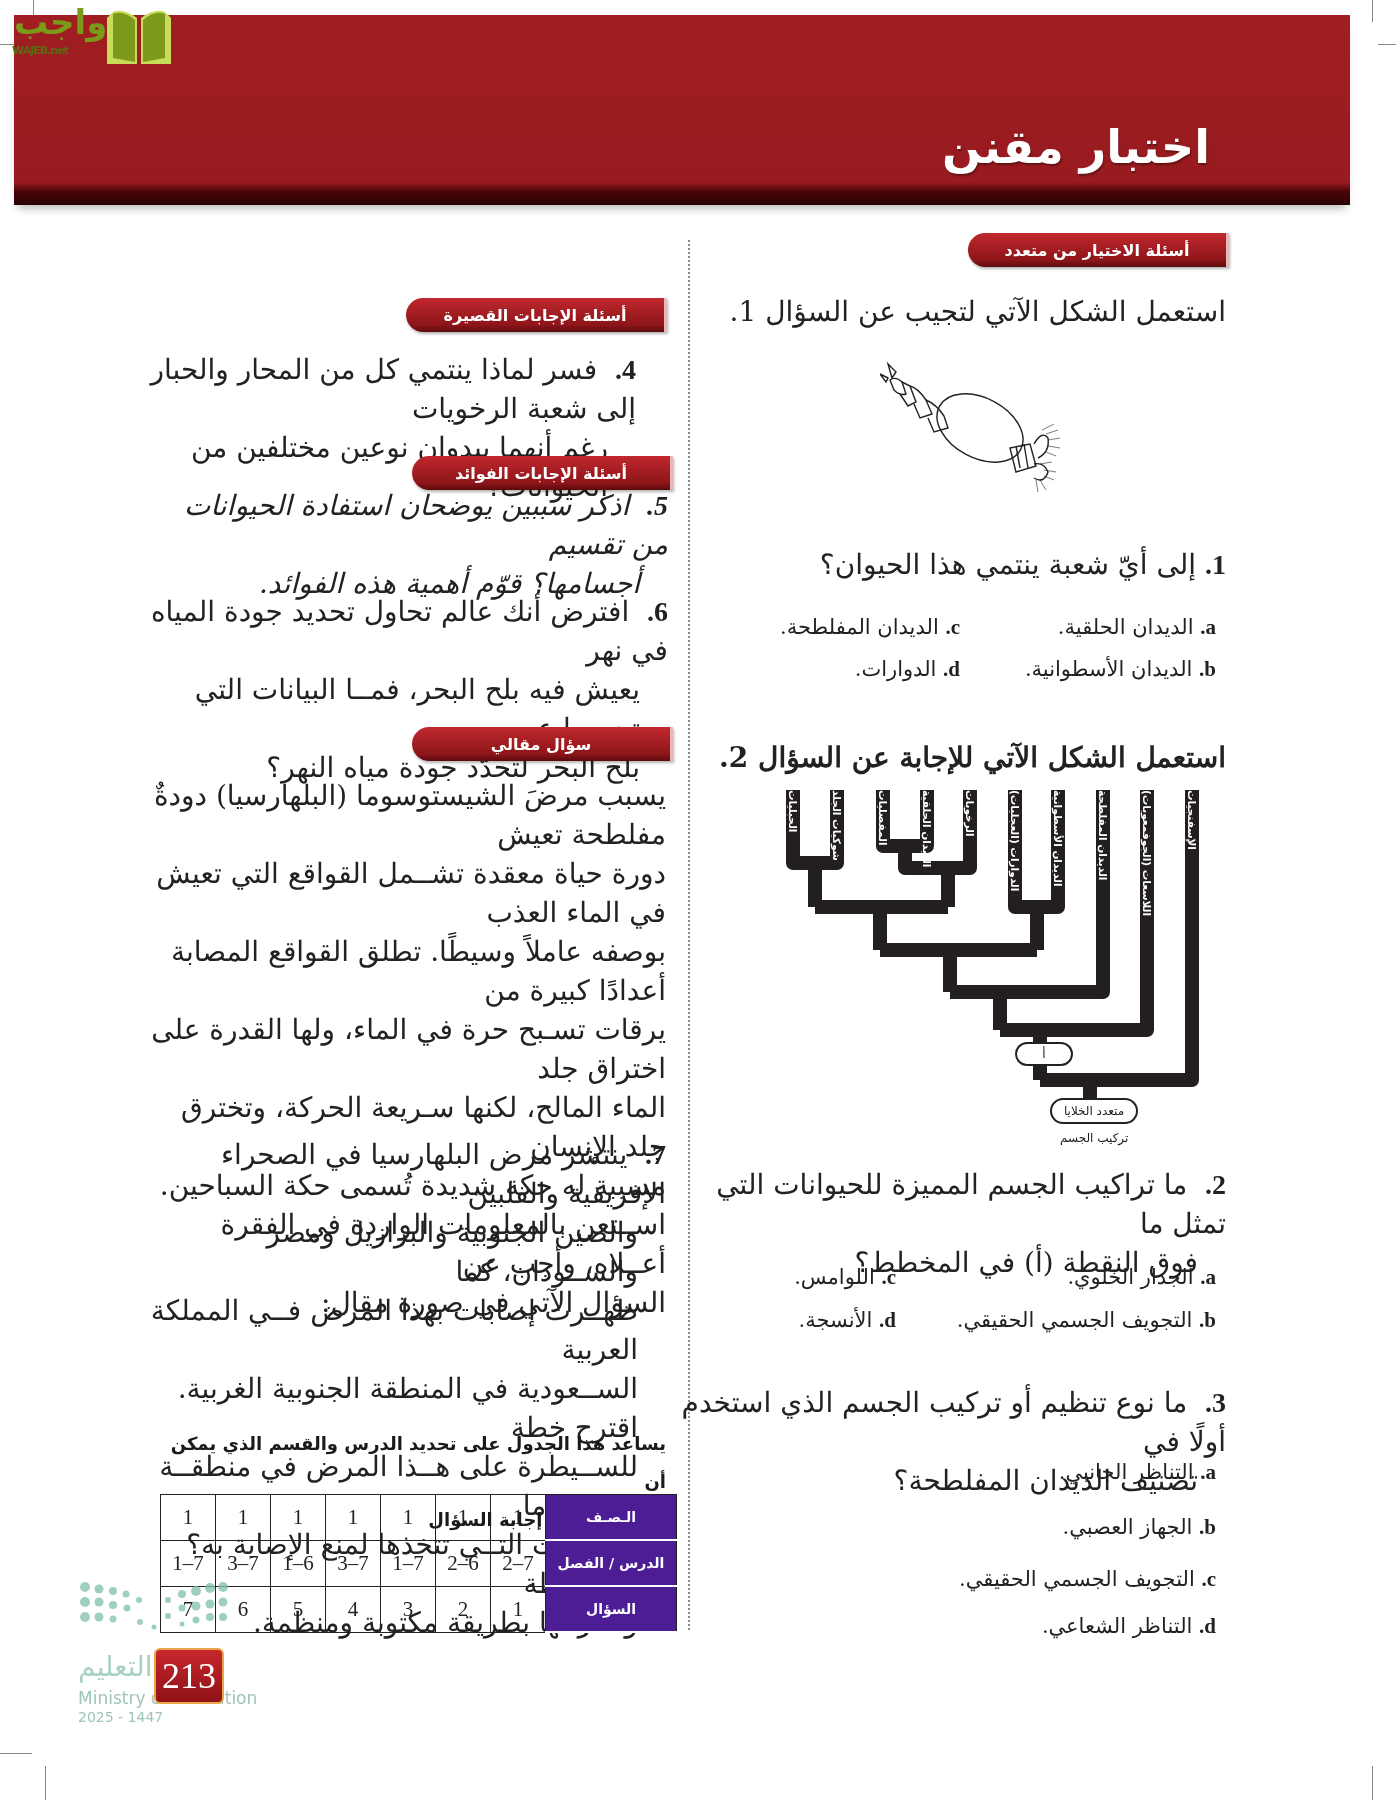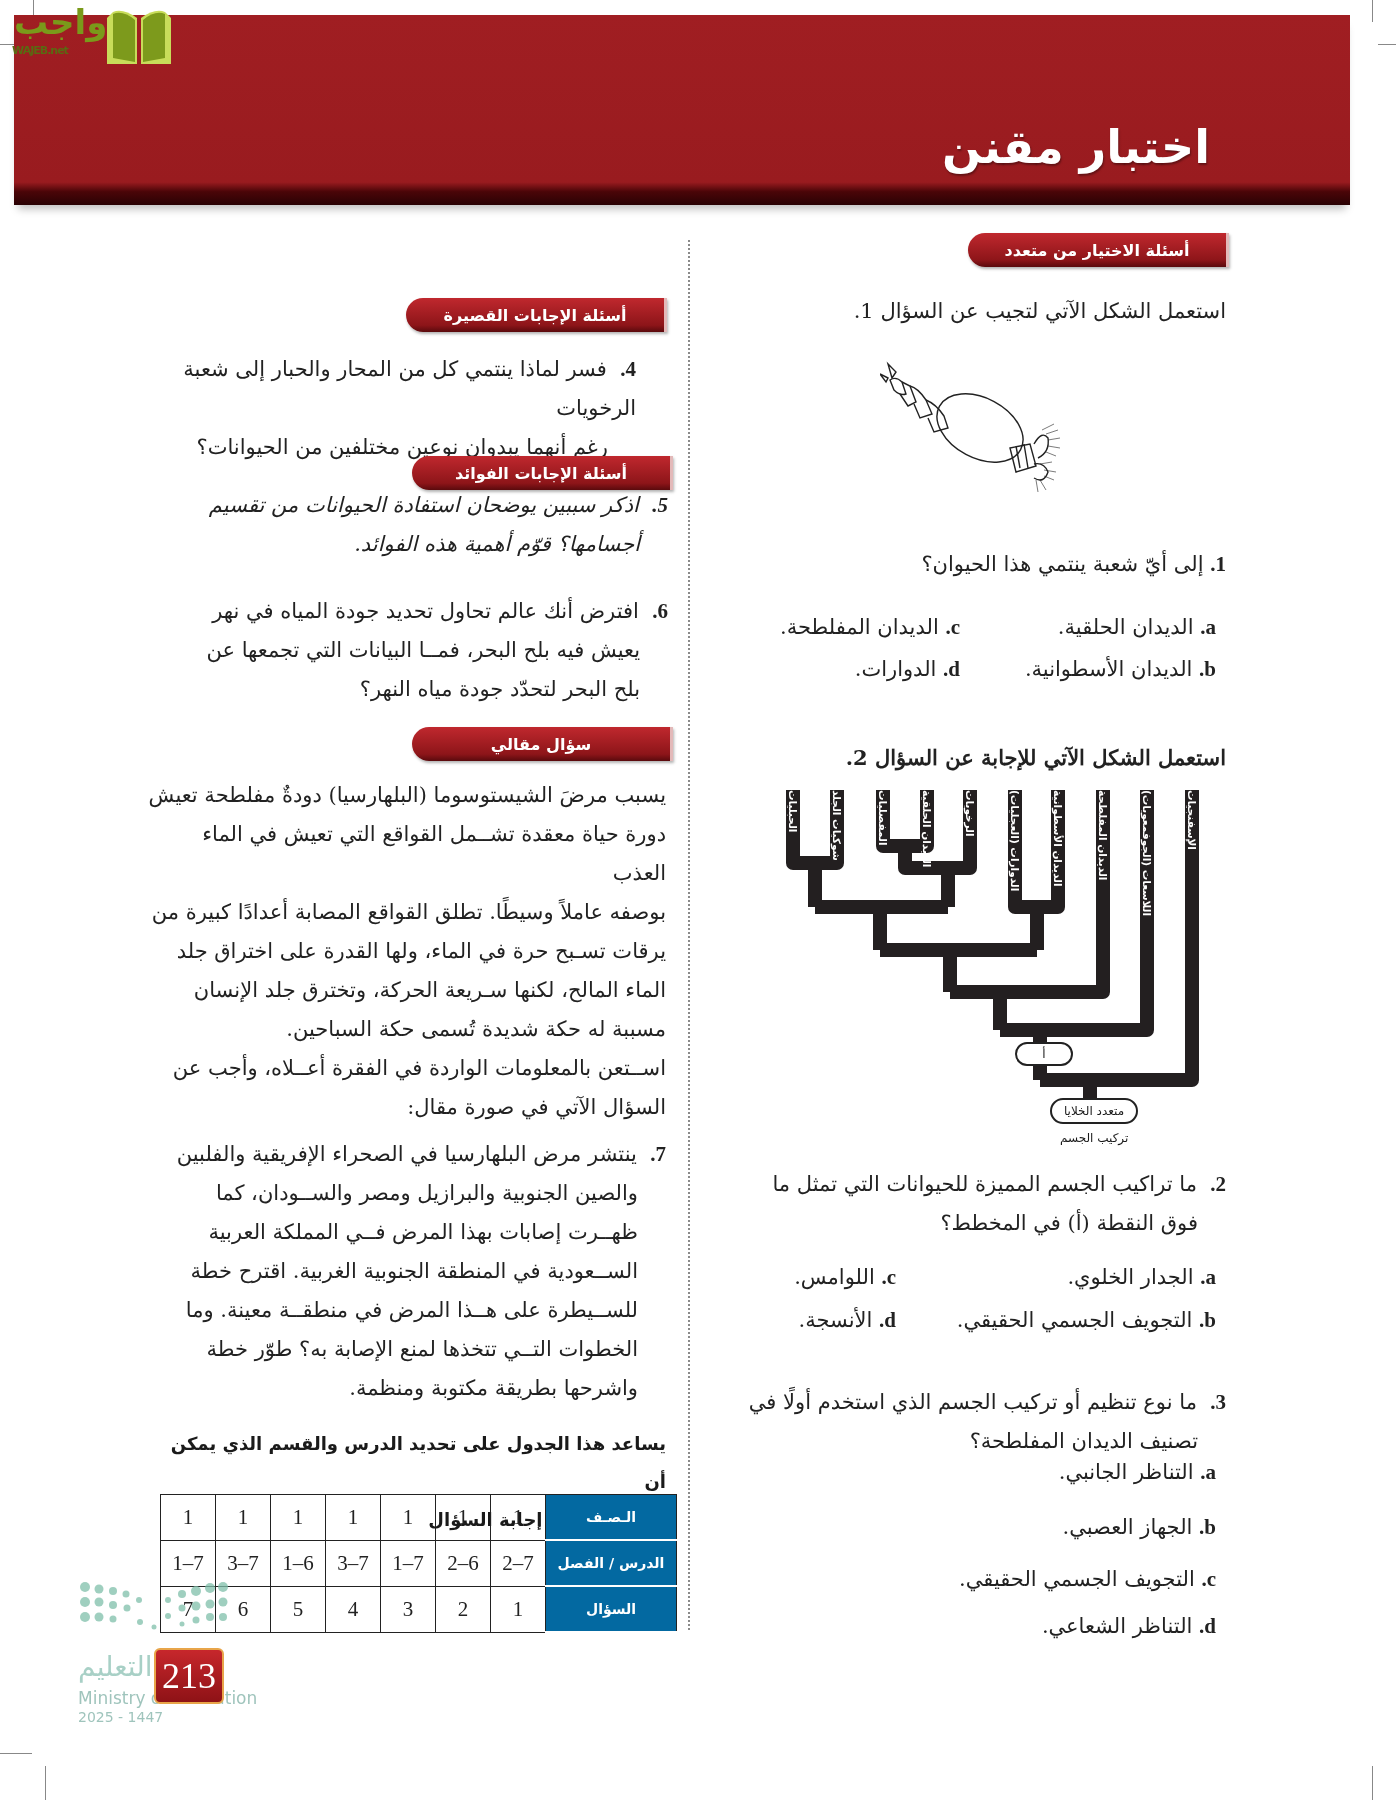--- a/index.html
+++ b/index.html
@@ -13,27 +13,27 @@
                 direction:rtl; text-shadow:1px 2px 2px rgba(0,0,0,0.35);text-align:center; }
   .logo-ar { left:12px; top:0px; font-size:34px; font-weight:bold; color:#7a9a1a; direction:rtl; }
   .logo-en { left:12px; top:43px; font-size:11px; font-weight:bold; color:#5a6a12; letter-spacing:-1px; }
   .crop-mark { background:#888; }
   .section-tab { height:34px; color:#fff; font-weight:bold; font-size:16px; direction:rtl;
                  display:flex; align-items:center; justify-content:center;
                  background:linear-gradient(#c0282e, #8d1519 80%, #5a0a0d);
                  border-radius:18px 0 0 18px; border-right:3px solid #e3b9b9;
                  box-shadow:1px 2px 3px rgba(0,0,0,0.3); }
   .rtl { direction:rtl; text-align:right; }
-  .txt { font-family:"DejaVu Serif", serif; font-size:21px; line-height:39px; color:#222; }
+  .txt { font-family:"DejaVu Serif", serif; font-size:28px; line-height:39px; color:#222; }
   .num { font-family:"Liberation Serif", serif; font-weight:bold; }
   .opt { font-family:"DejaVu Serif", serif; font-size:21px; color:#222; direction:rtl; }
   .divider { left:688px; top:240px; width:0; height:1390px; border-left:2px dotted #8a8a8a; }
   table.ref { border-collapse:collapse; font-family:"Liberation Serif", serif; font-size:21px; }
   table.ref td { border:1.5px solid #222; width:52px; height:42px; text-align:center; color:#222; }
-  table.ref td.hd { background:#0369a1; color:#fff; font-family:"DejaVu Sans", sans-serif;
+  table.ref td.hd { background:#4c1d95; color:#fff; font-family:"DejaVu Sans", sans-serif;
                     font-weight:bold; font-size:14px; width:128px; border-bottom:2px solid #fff; }
   .clad-label { color:#fff; font-size:10.5px; font-weight:bold; writing-mode:vertical-rl;
                 white-space:nowrap; direction:rtl; }
   .pill { border:2px solid #222; border-radius:16px; background:#fff; font-size:12px;
           display:flex; align-items:center; justify-content:center; direction:rtl; }
   .page-num { left:154px; top:1648px; width:66px; height:52px; border-radius:6px;
               background:linear-gradient(#c7272c, #8e1216); border:2px solid #e8a54a;
               color:#fff; font-family:"Liberation Serif", serif; font-size:36px;
               display:flex; align-items:center; justify-content:center; }
   .moe-text { color:#9fc4bc; font-size:17px; }

